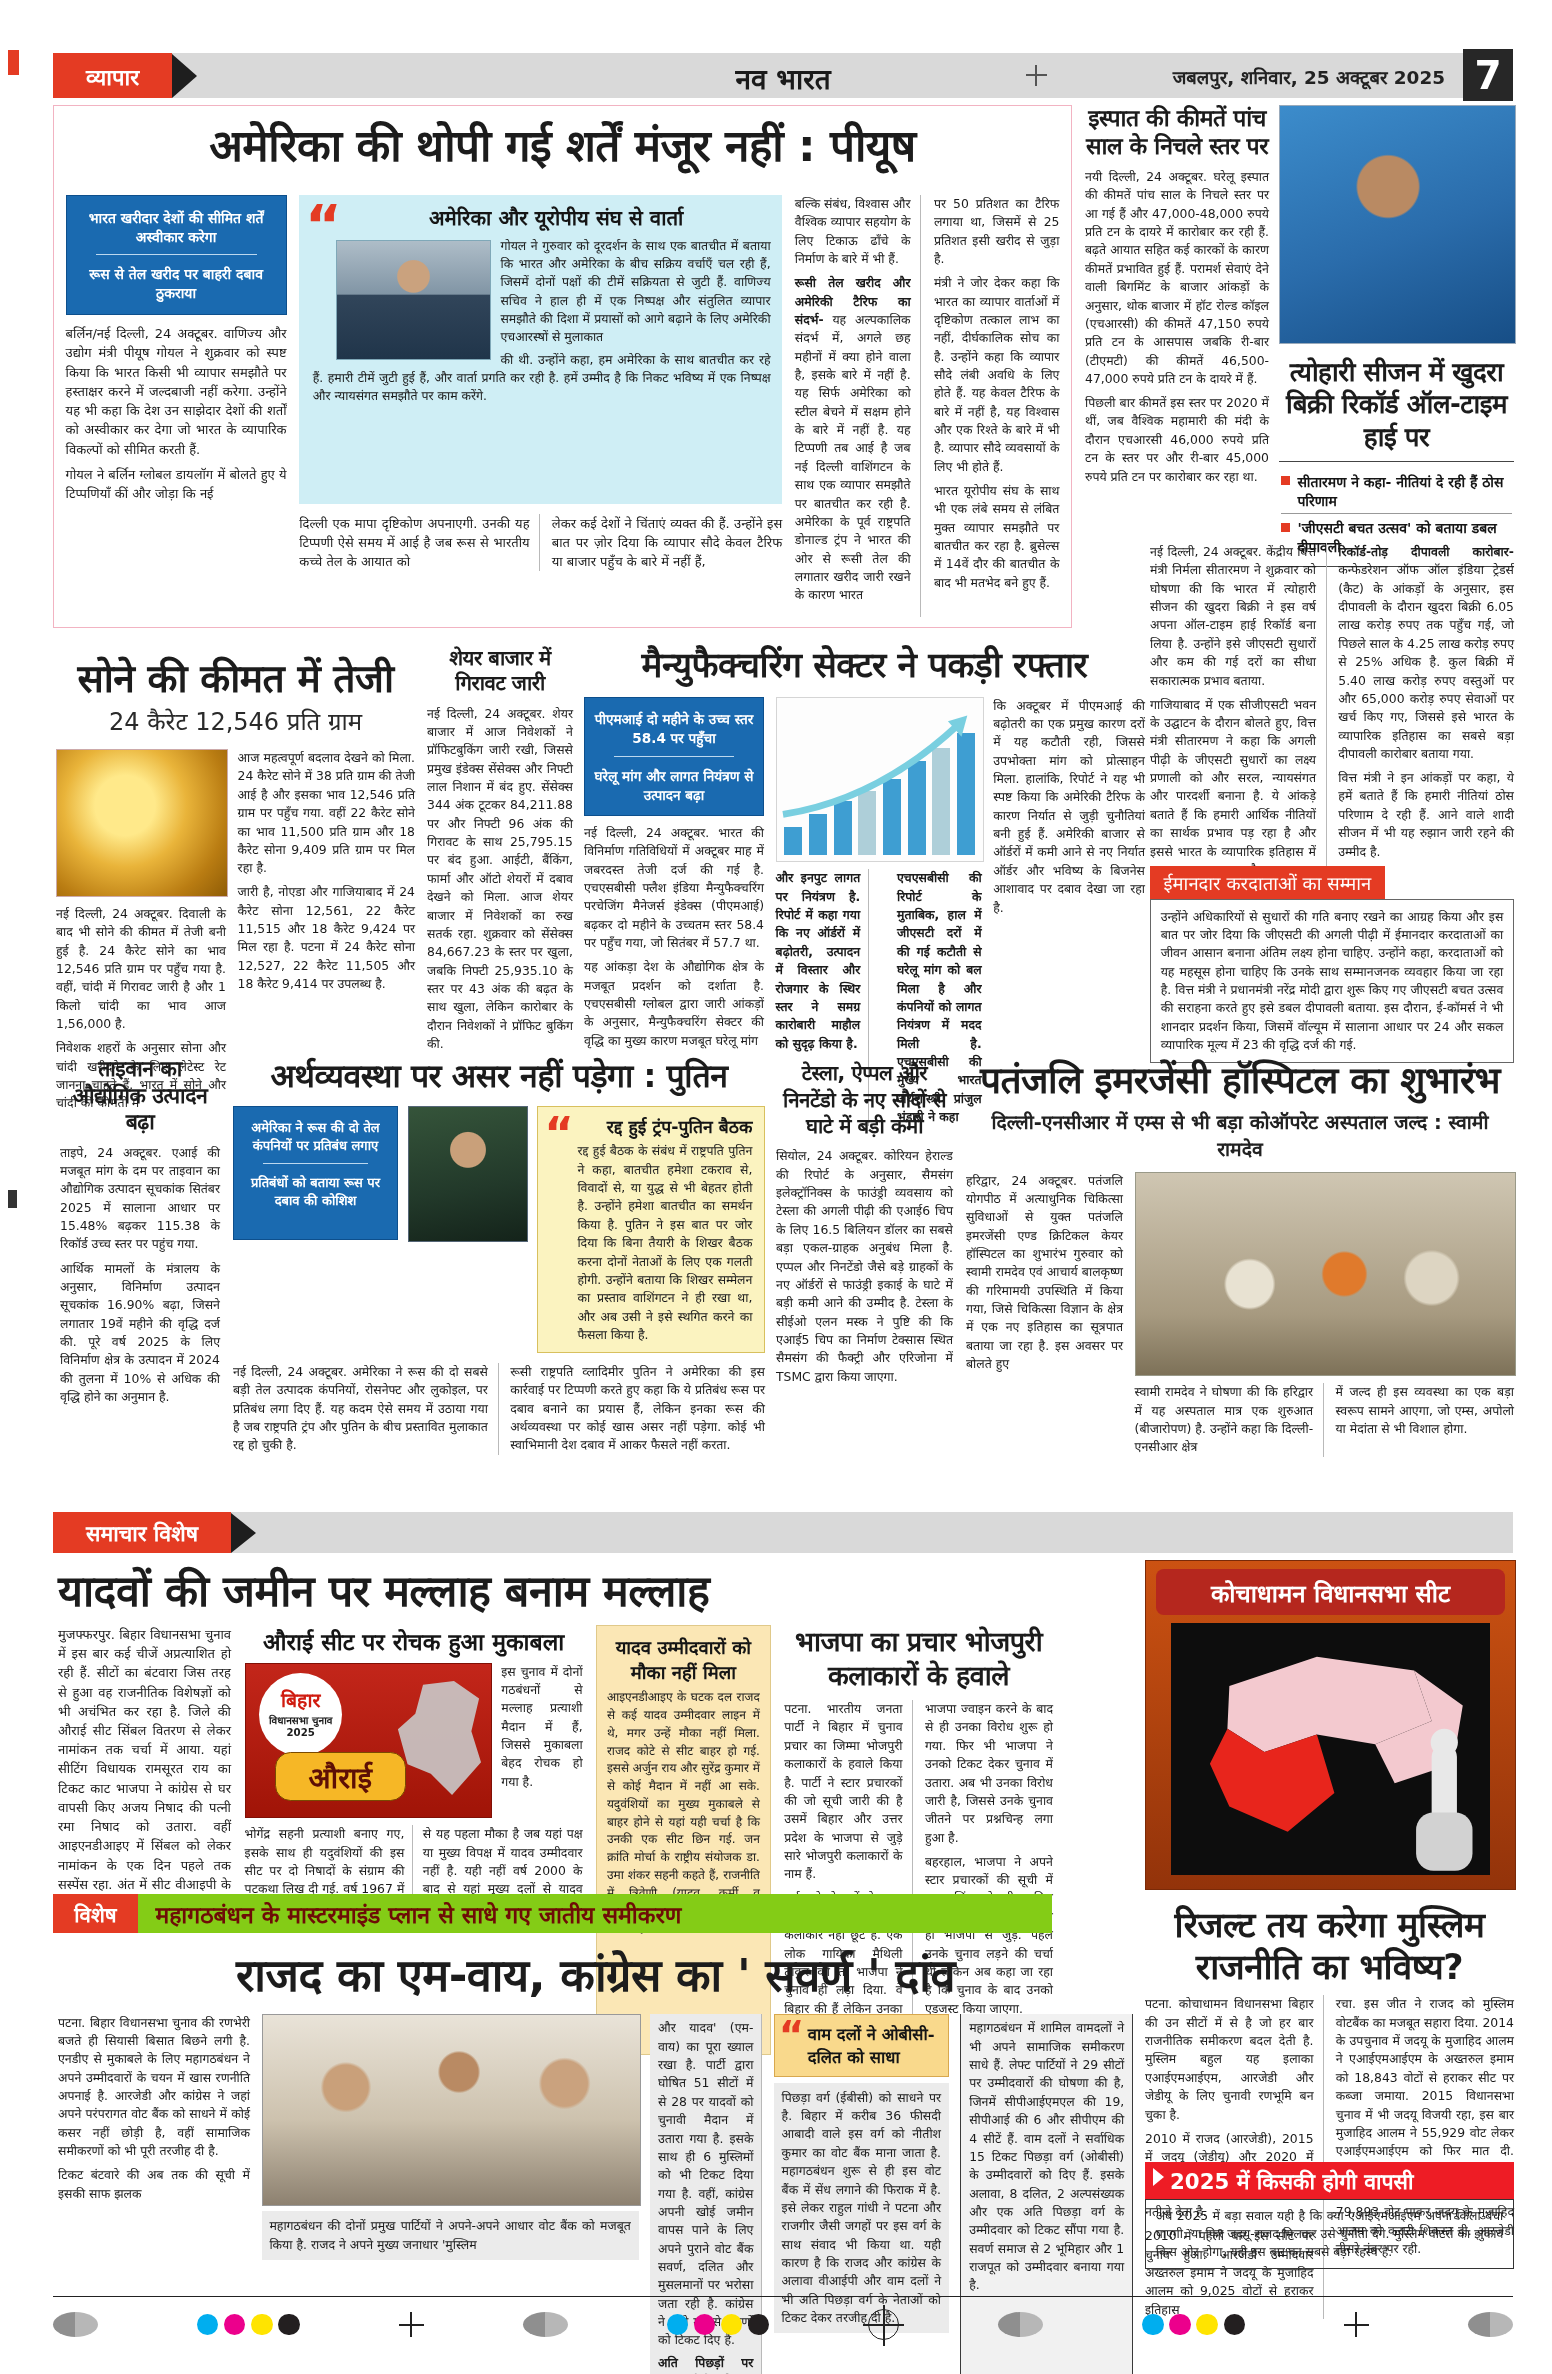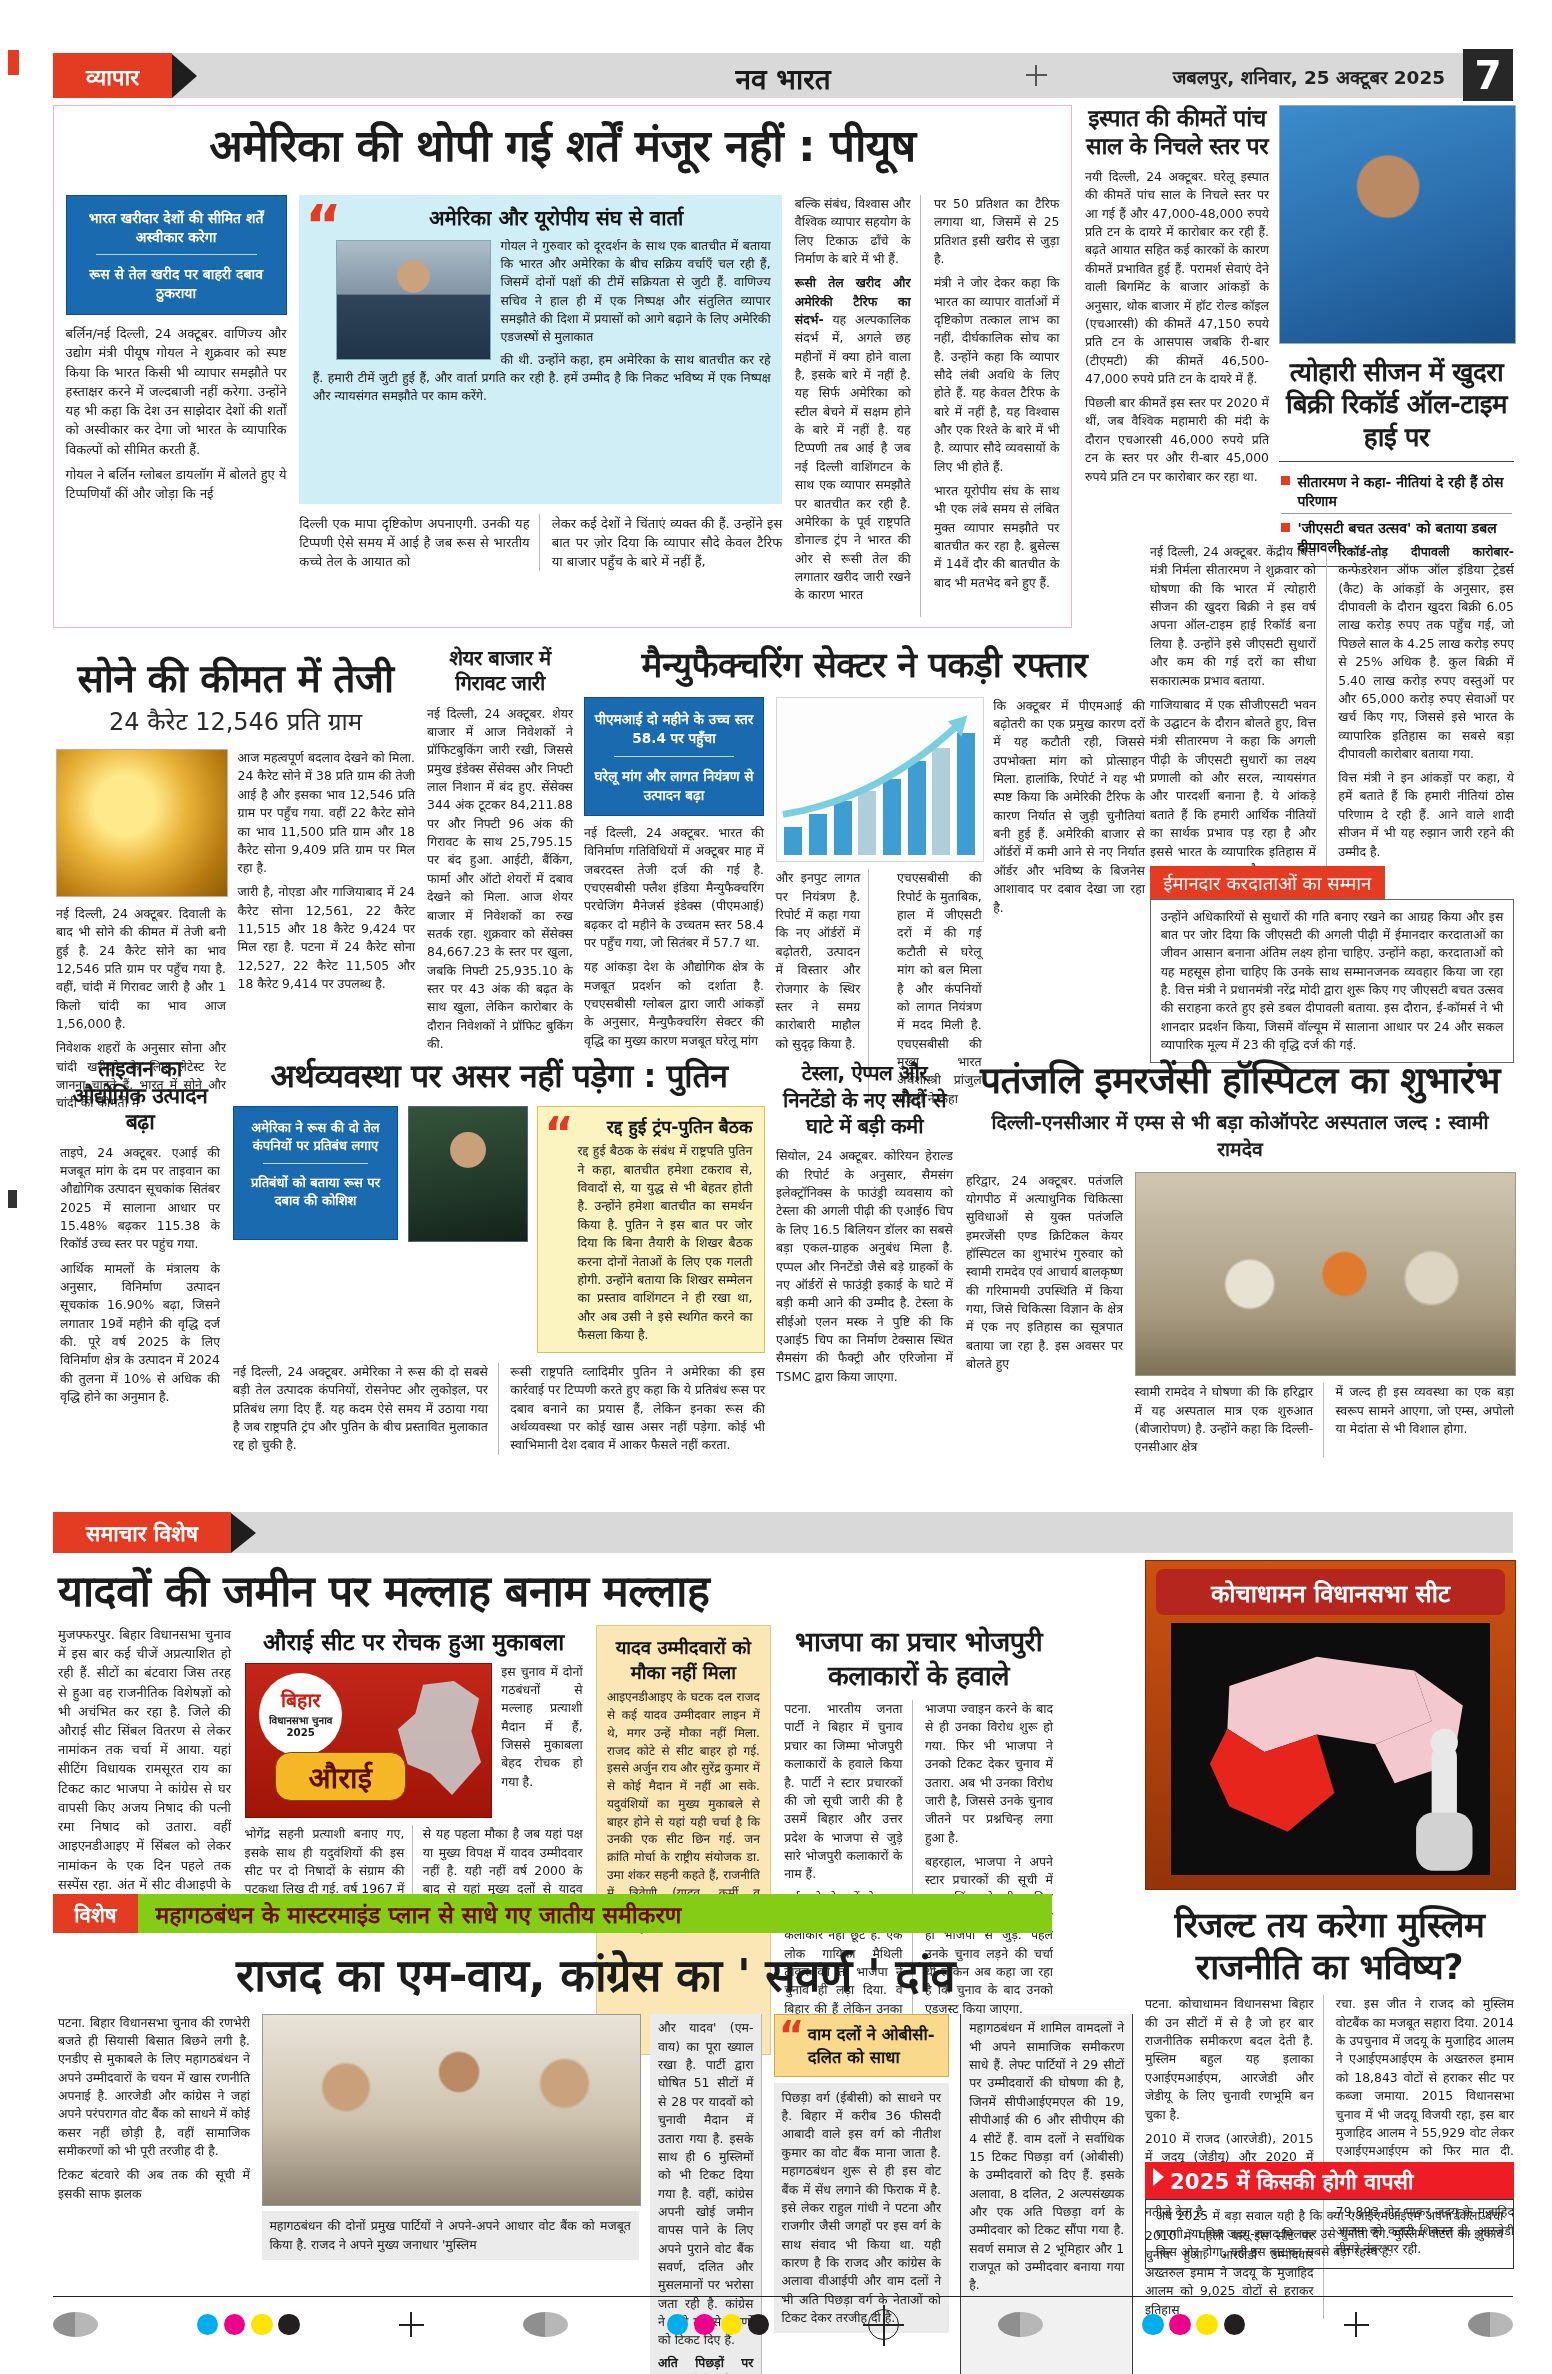--- a/index.html
+++ b/index.html
@@ -147,21 +147,21 @@
           <div>रूस से तेल खरीद पर बाहरी दबाव ठुकराया</div>
         </div>
         <p class="bt" style="margin:9.7px 0 0;">बर्लिन/नई दिल्ली, 24 अक्टूबर. वाणिज्य और उद्योग मंत्री पीयूष गोयल ने शुक्रवार को स्पष्ट किया कि भारत किसी भी व्यापार समझौते पर हस्ताक्षर करने में जल्दबाजी नहीं करेगा. उन्होंने यह भी कहा कि देश उन साझेदार देशों की शर्तों को अस्वीकार कर देगा जो भारत के व्यापारिक विकल्पों को सीमित करती हैं.</p>
         <p class="bt" style="margin:5.8px 0 0;">गोयल ने बर्लिन ग्लोबल डायलॉग में बोलते हुए ये टिप्पणियाँ कीं और जोड़ा कि नई</p>
       </div>
       <div style="width:483px;flex:0 0 auto;">
         <div class="inset">
           <span class="qmark">“</span>
           <div class="inset-title">अमेरिका और यूरोपीय संघ से वार्ता</div>
           <div class="photo-goyal"></div>
-          <p class="bt sm" style="margin:0;">गोयल ने गुरुवार को दूरदर्शन के साथ एक बातचीत में बताया कि भारत और अमेरिका के बीच सक्रिय वर्चाएँ चल रही हैं, जिसमें दोनों पक्षों की टीमें सक्रियता से जुटी हैं. वाणिज्य सचिव ने हाल ही में एक निष्पक्ष और संतुलित व्यापार समझौते की दिशा में प्रयासों को आगे बढ़ाने के लिए अमेरिकी एडजस्षों से मुलाकात</p>
+          <p class="bt sm" style="margin:0;">गोयल ने गुरुवार को दूरदर्शन के साथ एक बातचीत में बताया कि भारत और अमेरिका के बीच सक्रिय वर्चाएँ चल रही हैं, जिसमें दोनों पक्षों की टीमें सक्रियता से जुटी हैं. वाणिज्य सचिव ने हाल ही में एक निष्पक्ष और संतुलित व्यापार समझौते की दिशा में प्रयासों को आगे बढ़ाने के लिए अमेरिकी एचआरस्षों से मुलाकात</p>
           <p class="bt sm" style="margin:3.9px 0 0;">की थी. उन्होंने कहा, हम अमेरिका के साथ बातचीत कर रहे हैं. हमारी टीमें जुटी हुई हैं, और वार्ता प्रगति कर रही है. हमें उम्मीद है कि निकट भविष्य में एक निष्पक्ष और न्यायसंगत समझौते पर काम करेंगे.</p>
         </div>
         <div class="subcols">
           <p class="bt rule-r" style="margin:0;flex:1;padding-right:9.7px;">दिल्ली एक मापा दृष्टिकोण अपनाएगी. उनकी यह टिप्पणी ऐसे समय में आई है जब रूस से भारतीय कच्चे तेल के आयात को</p>
           <p class="bt" style="margin:0;flex:1;">लेकर कई देशों ने चिंताएं व्यक्त की हैं. उन्होंने इस बात पर ज़ोर दिया कि व्यापार सौदे केवल टैरिफ या बाजार पहुँच के बारे में नहीं हैं,</p>
         </div>
       </div>
       <div style="flex:1;" class="rule-r">
         <p class="bt sm" style="margin:0;padding-right:9.7px;">बल्कि संबंध, विश्वास और वैश्विक व्यापार सहयोग के लिए टिकाऊ ढाँचे के निर्माण के बारे में भी हैं.</p>
         <p class="bt sm" style="margin:5.8px 9.7px 0 0;"><b>रूसी तेल खरीद और अमेरिकी टैरिफ का संदर्भ-</b>
@@ -255,21 +255,21 @@
               <i style="height:60%"></i>
               <i style="height:74%"></i>
             <i class="lt" style="height:84%"></i>
               <i style="height:96%"></i>
           </div>
           <svg class="curve" viewBox="0 0 212 168">
             <path d="M6 120 C 70 110, 130 80, 186 28" fill="none" stroke="#79cfe0" stroke-width="7"></path>
             <path d="M196 18 L176 24 L190 40 Z" fill="#79cfe0"></path>
           </svg>
         </div>
-        <div style="display:flex;gap:28px;margin-top:7.8px;">
+        <div style="display:flex;gap:28px;margin-top:7.8px;font-weight:bold;">
           <p class="bt sm rule-r" style="margin:0;flex:1;padding-right:7.8px;">और इनपुट लागत पर नियंत्रण है. रिपोर्ट में कहा गया कि नए ऑर्डरों में बढ़ोतरी, उत्पादन में विस्तार और रोजगार के स्थिर स्तर ने समग्र कारोबारी माहौल को सुदृढ़ किया है.</p>
           <p class="bt sm" style="margin:0;flex:1;">एचएसबीसी की रिपोर्ट के मुताबिक, हाल में जीएसटी दरों में की गई कटौती से घरेलू मांग को बल मिला है और कंपनियों को लागत नियंत्रण में मदद मिली है. एचएसबीसी की मुख्य भारत अर्थशास्त्री प्रांजुल भंडारी ने कहा</p>
         </div>
       </div>
       <div style="flex:1;">
         <p class="bt sm" style="margin:0;">कि अक्टूबर में पीएमआई की बढ़ोतरी का एक प्रमुख कारण दरों में यह कटौती रही, जिससे उपभोक्ता मांग को प्रोत्साहन मिला. हालांकि, रिपोर्ट ने यह भी स्पष्ट किया कि अमेरिकी टैरिफ के कारण निर्यात से जुड़ी चुनौतियां बनी हुई हैं. अमेरिकी बाजार से ऑर्डरों में कमी आने से नए निर्यात ऑर्डर और भविष्य के बिजनेस आशावाद पर दबाव देखा जा रहा है.</p>
       </div>
     </div>
   </section>
 

